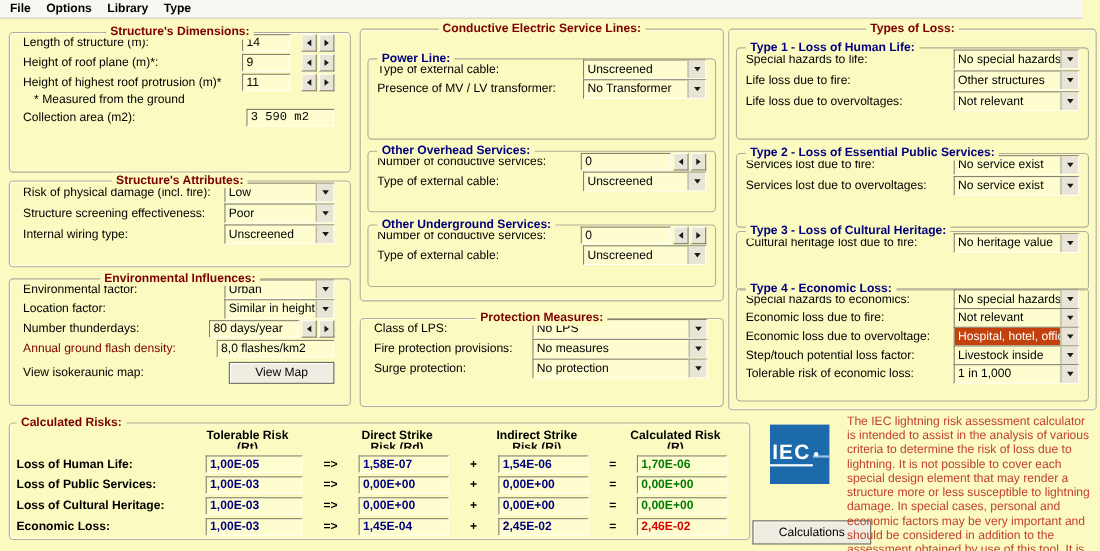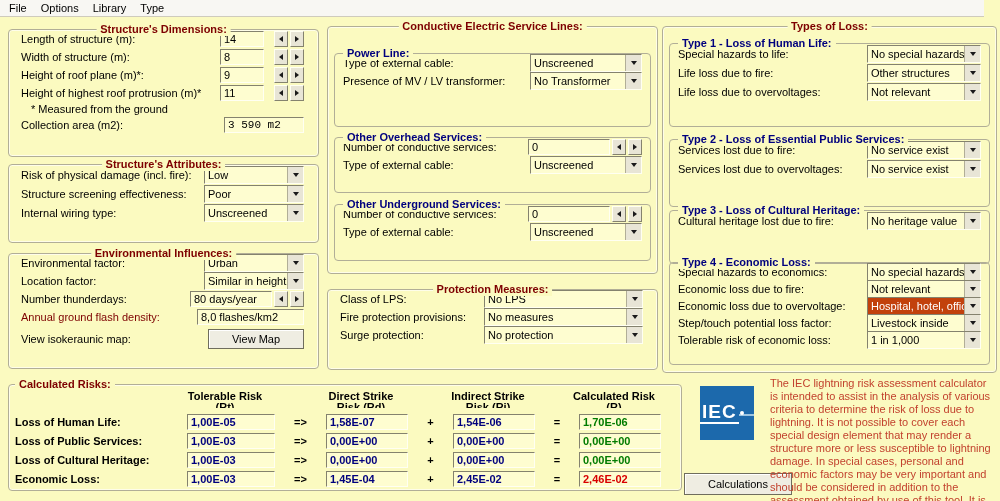--- a/index.html
+++ b/index.html
@@ -3,21 +3,21 @@
 <meta charset="utf-8">
 <style>
   html,body{margin:0;padding:0;}
   body{
     width:1000px;height:501px;position:relative;overflow:hidden;
     background:#FBFAC0;
     font-family:"Liberation Sans",sans-serif;font-size:11px;color:#000;
   }
   
   .menubar{position:absolute;top:0;left:0;right:16px;height:16px;background:#F8F7F3;
-    border-bottom:1px solid #CFCBBC;display:flex;align-items:center;padding-left:2px;}
+    border-bottom:1px solid #CFCBBC;display:flex;align-items:center;padding-left:2px;font-weight:bold;}
   .menu-item{padding:1px 7px;cursor:default;}
   
   .group{position:absolute;border:1px solid #B1AE97;border-radius:4px;
     box-shadow:inset 0 0 0 1px rgba(255,255,255,.65);}
   .legend{position:absolute;top:-8px;background:#FBFAC0;padding:0 4px;font-weight:bold;
     color:#7D0000;white-space:nowrap;line-height:14px;}
   .legend.center{left:50%;transform:translateX(-50%);}
   .subgroup{position:absolute;left:6px;right:6px;border:1px solid #B1AE97;border-radius:4px;}
   .subgroup>.legend{left:8px;color:#00007E;}
   
@@ -108,33 +108,20 @@
       <div style="width:8px"></div>
       <div class="sbtn">
           <span class="arr-left"></span>
         </div>
       <div class="sbtn">
           <span class="arr-right"></span>
         </div>
     </div>
   </div>
   <div class="row">
-    <span class="lbl">Width of structure (m):</span>
-    <div class="spinner">
-      <div class="tfield w44">8</div>
-      <div style="width:8px"></div>
-      <div class="sbtn">
-          <span class="arr-left"></span>
-        </div>
-      <div class="sbtn">
-          <span class="arr-right"></span>
-        </div>
-    </div>
-  </div>
-  <div class="row">
     <span class="lbl">Height of roof plane (m)*:</span>
     <div class="spinner">
       <div class="tfield w44">9</div>
       <div style="width:8px"></div>
       <div class="sbtn">
           <span class="arr-left"></span>
         </div>
       <div class="sbtn">
           <span class="arr-right"></span>
         </div>

